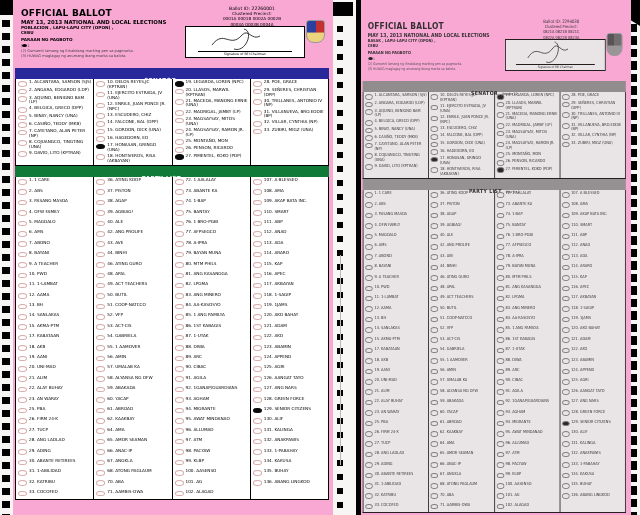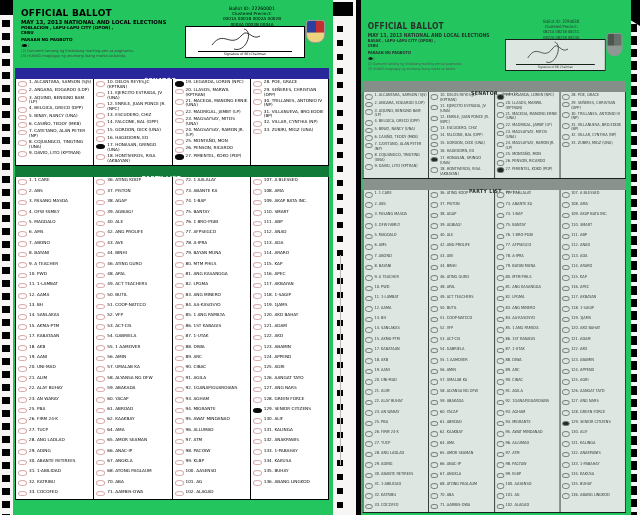--- a/index.html
+++ b/index.html
@@ -11,21 +11,21 @@
   .sprocket-mid{left:337px;top:26px;bottom:6px;width:6px;background-image:repeating-linear-gradient(to bottom,#000 0px,#000 6px,transparent 6px,transparent 14px);}
   .sprocket-right{left:629px;top:24px;bottom:0;width:8px;background-image:repeating-linear-gradient(to bottom,#000 0px,#000 8px,transparent 8px,transparent 12.5px);}
   .top-block-left{position:absolute;left:0;top:0;width:13px;height:15px;background:#000;}
   .top-block-mid{position:absolute;left:331px;top:2px;width:22px;height:14px;background:#000;}
   .top-dashes{position:absolute;left:362px;top:2px;width:258px;height:9px;
       background-image:repeating-linear-gradient(to right,#000 0px,#000 9px,transparent 9px,transparent 18px);}
   .corner-wedge{position:absolute;left:598px;top:0;width:42px;height:26px;background:#000;
       clip-path:polygon(28% 0,100% 0,100% 100%,55% 55%);}
   .mid-faint-line{position:absolute;left:340px;top:255px;width:1px;height:210px;background:#b9b9b9;}
   
-  .ballot-wrap{position:absolute;top:0;height:515px;background:#22c55e;}
+  .ballot-wrap{position:absolute;top:0;height:515px;background:#f9a8d4;}
   .ballot-left{left:13px;width:320px;}
   .ballot-right{left:356px;width:270px;overflow:hidden;border-left:5px solid #000;}
   .ballot{position:absolute;top:0;left:0;width:318px;}
   .ballot-right .ballot{top:13px;transform:scaleX(0.838);transform-origin:top left;}
   .degraded{filter:blur(0.45px) contrast(0.82) grayscale(0.55) opacity(0.95);color:#151515;}
   .degraded .sen-bar{background:#8e8e8e !important;color:#0e0e0e !important;}
   .degraded .pl-bar{background:#929292 !important;color:#0e0e0e !important;}
   .degraded .oval{border-color:#7c7c7c !important;}
   .degraded .seal{background:linear-gradient(to right,#444 0 50%,#666 50% 100%) top/100% 55% no-repeat,#999 !important;}
   

